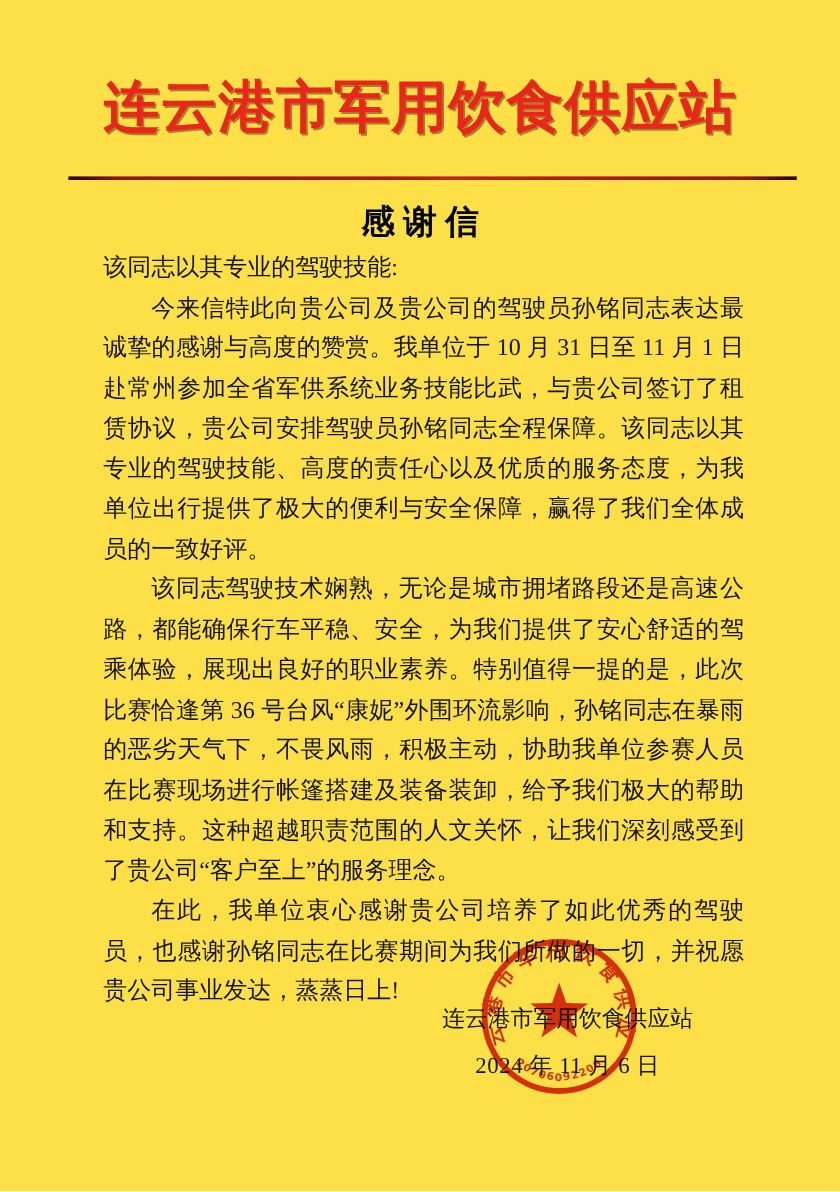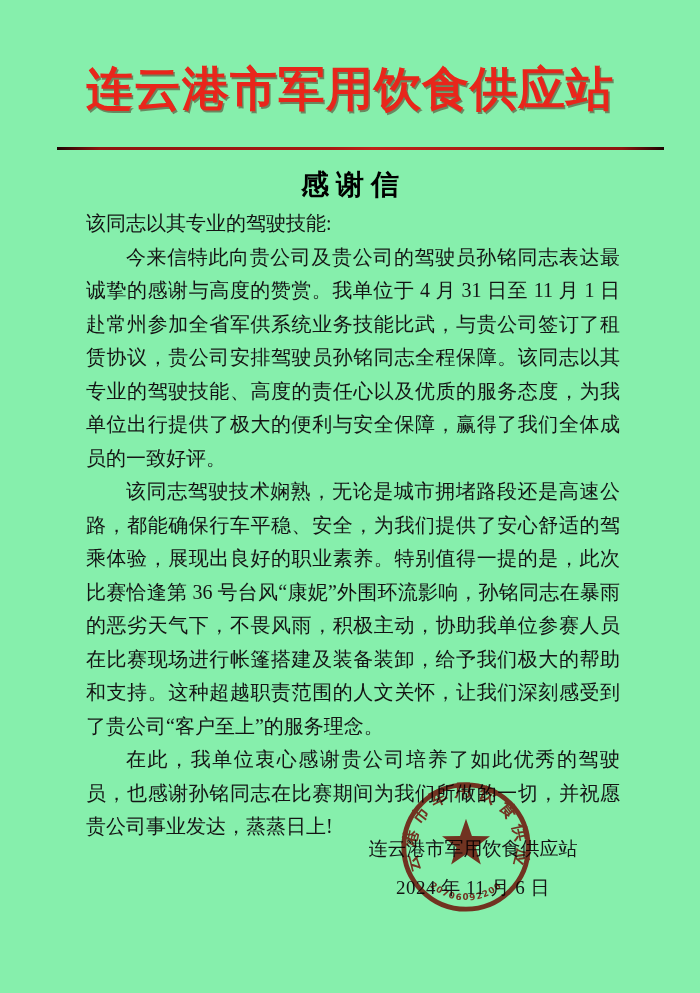--- a/index.html
+++ b/index.html
@@ -4,21 +4,21 @@
 <style>
   html, body {
     margin: 0;
     padding: 0;
     background: #ffffff;
   }
   .page {
     position: relative;
     width: 700px;
     height: 993px;
-    background: #86efac;
+    background: #fde047;
     overflow: hidden;
     font-family: "Liberation Serif", "DejaVu Serif", serif;
     color: #1a1a1a;
   }
   
   .letterhead-name {
     position: absolute;
     top: 58px;
     left: 0;
     width: 700px;
@@ -101,21 +101,21 @@
 <div class="page">
 
   <h1 class="letterhead-name">连云港市军用饮食供应站</h1>
 
   <div class="letterhead-divider"></div>
 
   <h2 class="letter-title">感 谢 信</h2>
 
   <div class="letter-body">
     <p class="salutation">该同志以其专业的驾驶技能:</p>
-    <p class="para">今来信特此向贵公司及贵公司的驾驶员孙铭同志表达最诚挚的感谢与高度的赞赏。我单位于 4 月 31 日至 11 月 1 日赴常州参加全省军供系统业务技能比武，与贵公司签订了租赁协议，贵公司安排驾驶员孙铭同志全程保障。该同志以其专业的驾驶技能、高度的责任心以及优质的服务态度，为我单位出行提供了极大的便利与安全保障，赢得了我们全体成员的一致好评。</p>
+    <p class="para">今来信特此向贵公司及贵公司的驾驶员孙铭同志表达最诚挚的感谢与高度的赞赏。我单位于 10 月 31 日至 11 月 1 日赴常州参加全省军供系统业务技能比武，与贵公司签订了租赁协议，贵公司安排驾驶员孙铭同志全程保障。该同志以其专业的驾驶技能、高度的责任心以及优质的服务态度，为我单位出行提供了极大的便利与安全保障，赢得了我们全体成员的一致好评。</p>
     <p class="para">该同志驾驶技术娴熟，无论是城市拥堵路段还是高速公路，都能确保行车平稳、安全，为我们提供了安心舒适的驾乘体验，展现出良好的职业素养。特别值得一提的是，此次比赛恰逢第 36 号台风“康妮”外围环流影响，孙铭同志在暴雨的恶劣天气下，不畏风雨，积极主动，协助我单位参赛人员在比赛现场进行帐篷搭建及装备装卸，给予我们极大的帮助和支持。这种超越职责范围的人文关怀，让我们深刻感受到了贵公司“客户至上”的服务理念。</p>
     <p class="para">在此，我单位衷心感谢贵公司培养了如此优秀的驾驶员，也感谢孙铭同志在比赛期间为我们所做的一切，并祝愿贵公司事业发达，蒸蒸日上!</p>
   </div>
 
   <div class="signoff">
     <div class="sig-name">连云港市军用饮食供应站</div>
     <div class="sig-date">2024 年 11 月 6 日</div>
   </div>
 
   <div class="seal">

